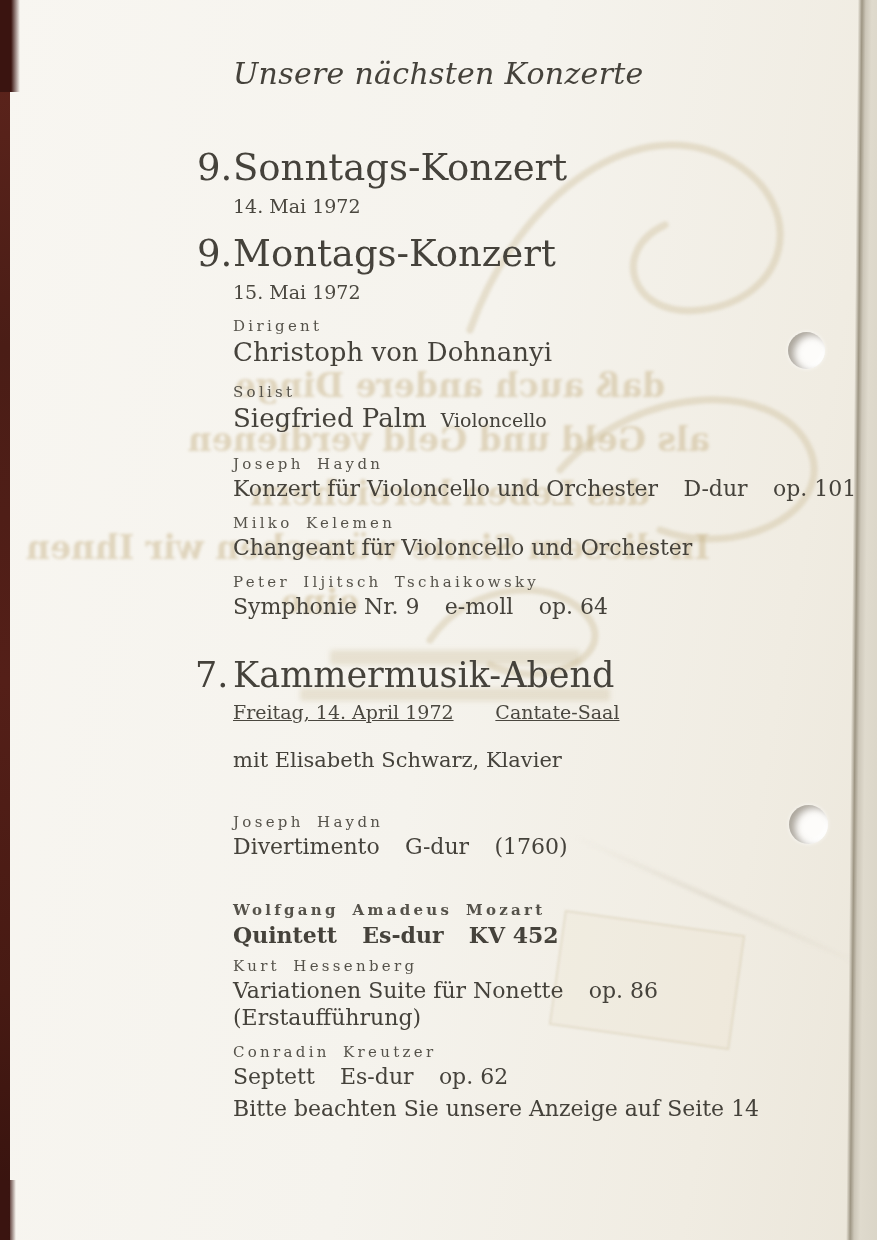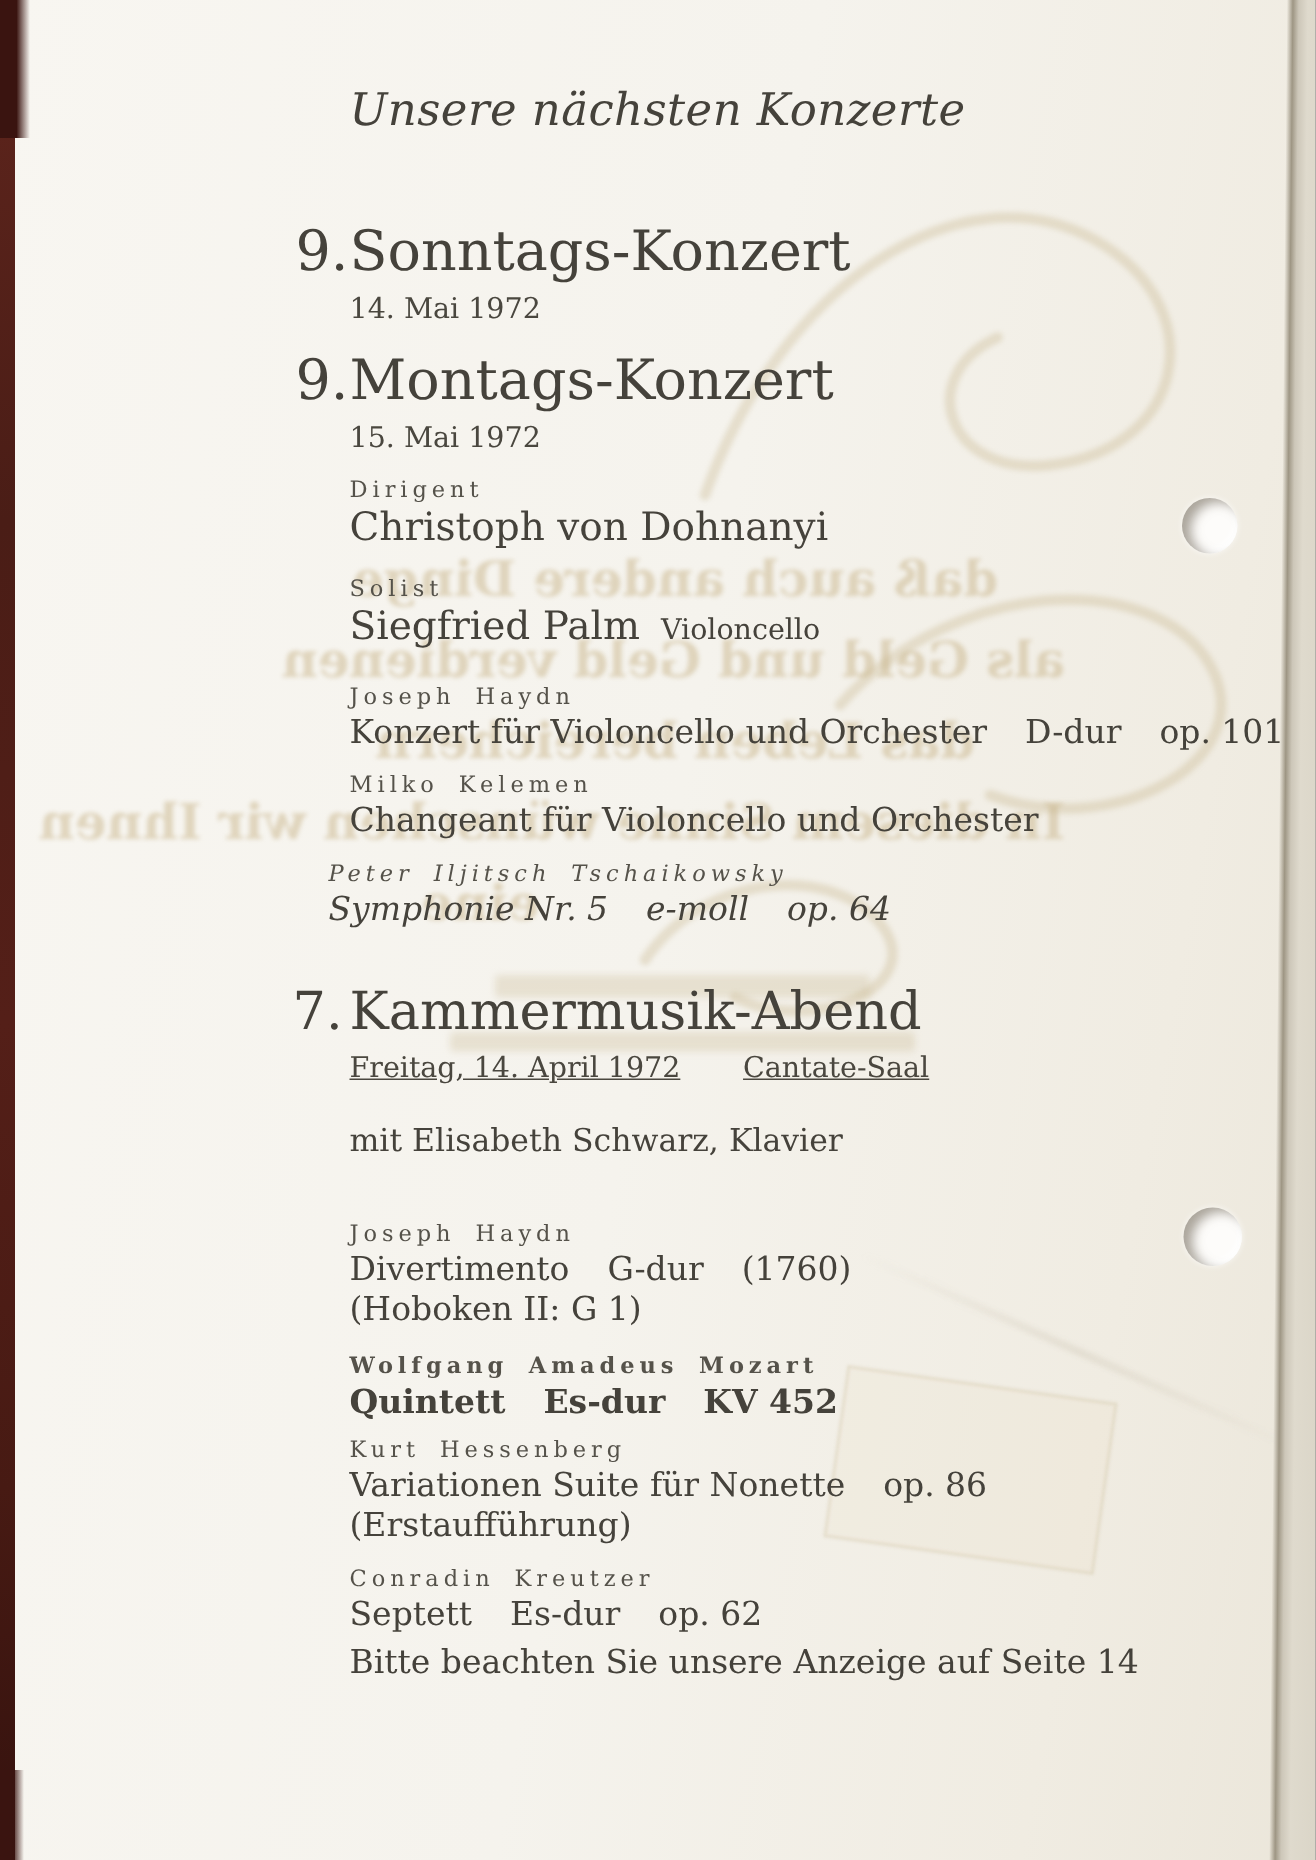--- a/index.html
+++ b/index.html
@@ -126,38 +126,37 @@
     <div class="abs" style="left:233px; top:455px;">
       <div class="lbl">Joseph Haydn</div>
       <div class="workline"><span class="seg">Konzert für Violoncello und Orchester</span><span class="seg">D-dur</span><span class="seg">op. 101</span></div>
     </div>
 
     <div class="abs" style="left:233px; top:514px;">
       <div class="lbl">Milko Kelemen</div>
       <div class="workline"><span class="seg">Changeant für Violoncello und Orchester</span></div>
     </div>
 
-    <div class="abs" style="left:219px; top:573px;font-style:italic;">
+    <div class="abs" style="left:233px; top:573px;">
       <div class="lbl">Peter Iljitsch Tschaikowsky</div>
-      <div class="workline"><span class="seg">Symphonie Nr. 5</span><span class="seg">e-moll</span><span class="seg">op. 64</span></div>
+      <div class="workline"><span class="seg">Symphonie Nr. 9</span><span class="seg">e-moll</span><span class="seg">op. 64</span></div>
     </div>
 
     <div class="abs" style="left:195px; top:655px;">
       <div class="concert-head" style="font-size:35px;"><span class="num" style="width:38px;">7.</span><span>Kammermusik-Abend</span></div>
       <div class="h-date" style="margin-left:38px;text-decoration:underline;"><span>Freitag, 14. April 1972</span><span class="venue">Cantate-Saal</span></div>
     </div>
 
     <div class="abs" style="left:233px; top:742px;">
       <div class="ens-note">mit Elisabeth Schwarz, Klavier</div>
     </div>
 
     <div class="abs" style="left:233px; top:813px;">
       <div class="lbl">Joseph Haydn</div>
       <div class="workline"><span class="seg">Divertimento</span><span class="seg">G-dur</span><span class="seg">(1760)</span></div>
-      <div class="worknote">(Hoboken II: G 1)</div>
     </div>
 
     <div class="abs" style="left:233px; top:901px;font-weight:bold;">
       <div class="lbl">Wolfgang Amadeus Mozart</div>
       <div class="workline"><span class="seg">Quintett</span><span class="seg">Es-dur</span><span class="seg">KV 452</span></div>
     </div>
 
     <div class="abs" style="left:233px; top:957px;">
       <div class="lbl">Kurt Hessenberg</div>
       <div class="workline"><span class="seg">Variationen Suite für Nonette</span><span class="seg">op. 86</span></div>

